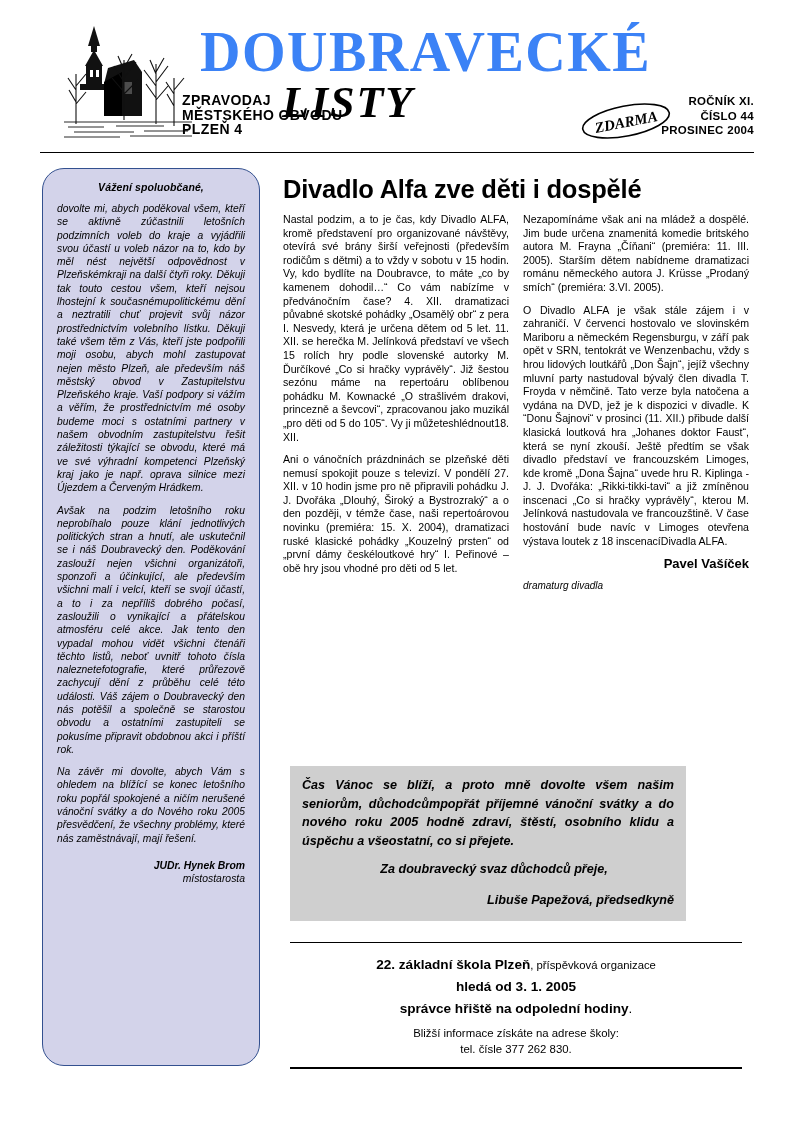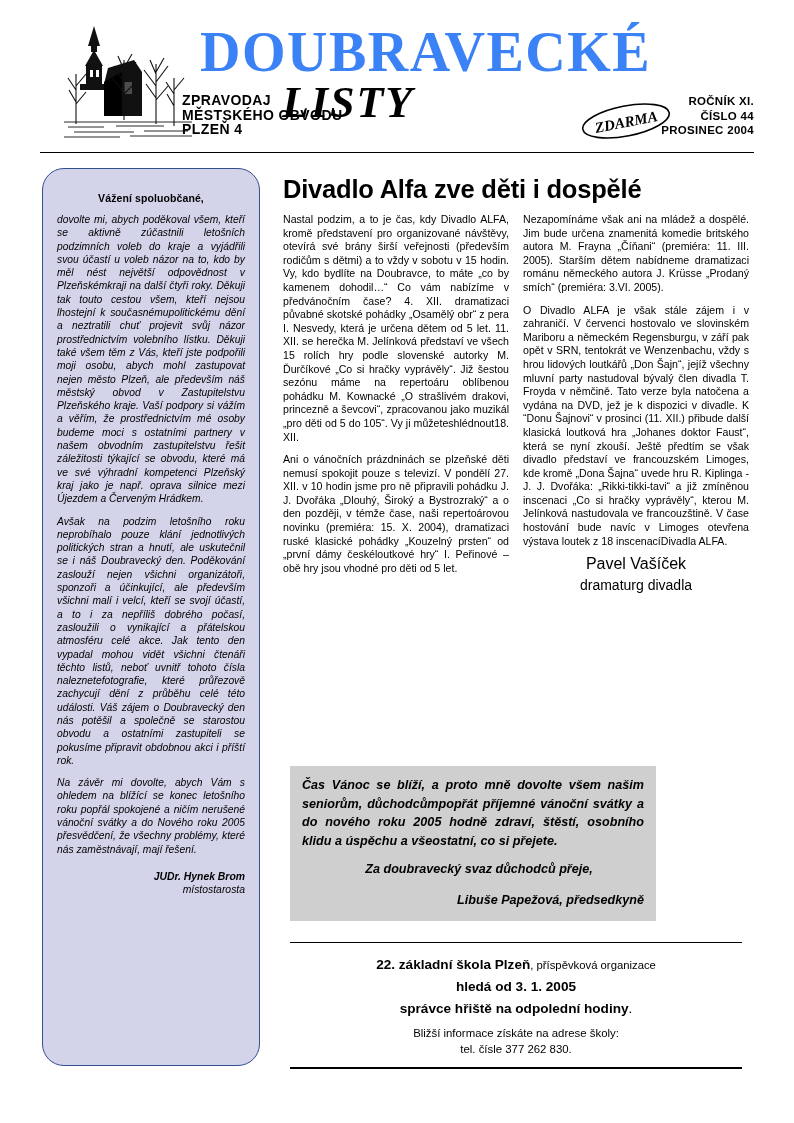--- a/index.html
+++ b/index.html
@@ -121,23 +121,24 @@
     width: 218px;
     height: 898px;
     background: #d3d3ea;
     border: 1.6px solid #33508f;
     border-radius: 22px;
     box-sizing: border-box;
     padding: 12px 14px 12px 14px;
   }
   .sidebar-head {
     text-align: center;
+    font-style: italic;
     font-weight: bold;
     font-size: 10.5px;
-    margin: 11px 0 9px 0;
+    margin: 0 0 9px 0;
     letter-spacing: 0.1px;
   }
   .sidebar p {
     margin: 0 0 9px 0;
     font-style: italic;
     font-size: 10.3px;
     line-height: 13.3px;
     text-align: justify;
     text-justify: inter-word;
     hyphens: manual;
@@ -182,39 +183,40 @@
     font-size: 10.6px;
     line-height: 13.6px;
     text-align: justify;
     text-justify: inter-word;
   }
   .col p {
     margin: 0 0 9px 0;
   }
   .col b { font-weight: normal; }
   .sign-name {
-    text-align: center;
-    font-weight: normal;
-    font-size: 16px;
+    text-align: right;
+    font-weight: bold;
+    font-size: 13px;
     margin: 12px 0 0 0;
     line-height: 13px;
   }
   .sign-role {
-    text-align: center;
-    font-size: 14px;
+    text-align: left;
+    font-size: 10px;
     margin: 0;
     line-height: 13px;
+    font-style: italic;
   }
 
   
   .greet-box {
     position: absolute;
     left: 290px;
     top: 766px;
-    width: 366px;
+    width: 396px;
     background: #cfcfcf;
     box-sizing: border-box;
     padding: 10px 12px 12px 12px;
   }
   .greet-box p {
     margin: 0;
     font-style: italic;
     font-weight: bold;
     font-size: 12.6px;
     line-height: 18.5px;

